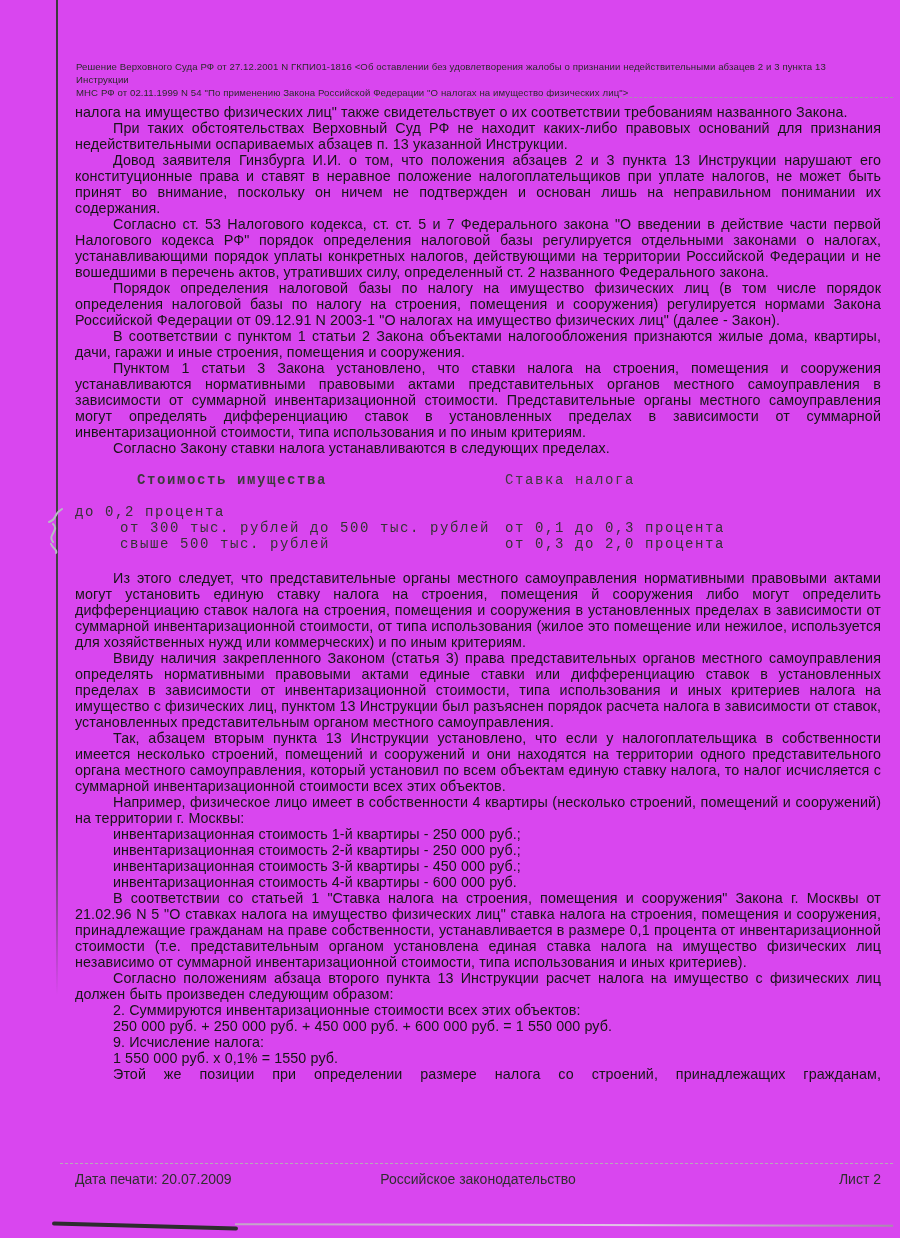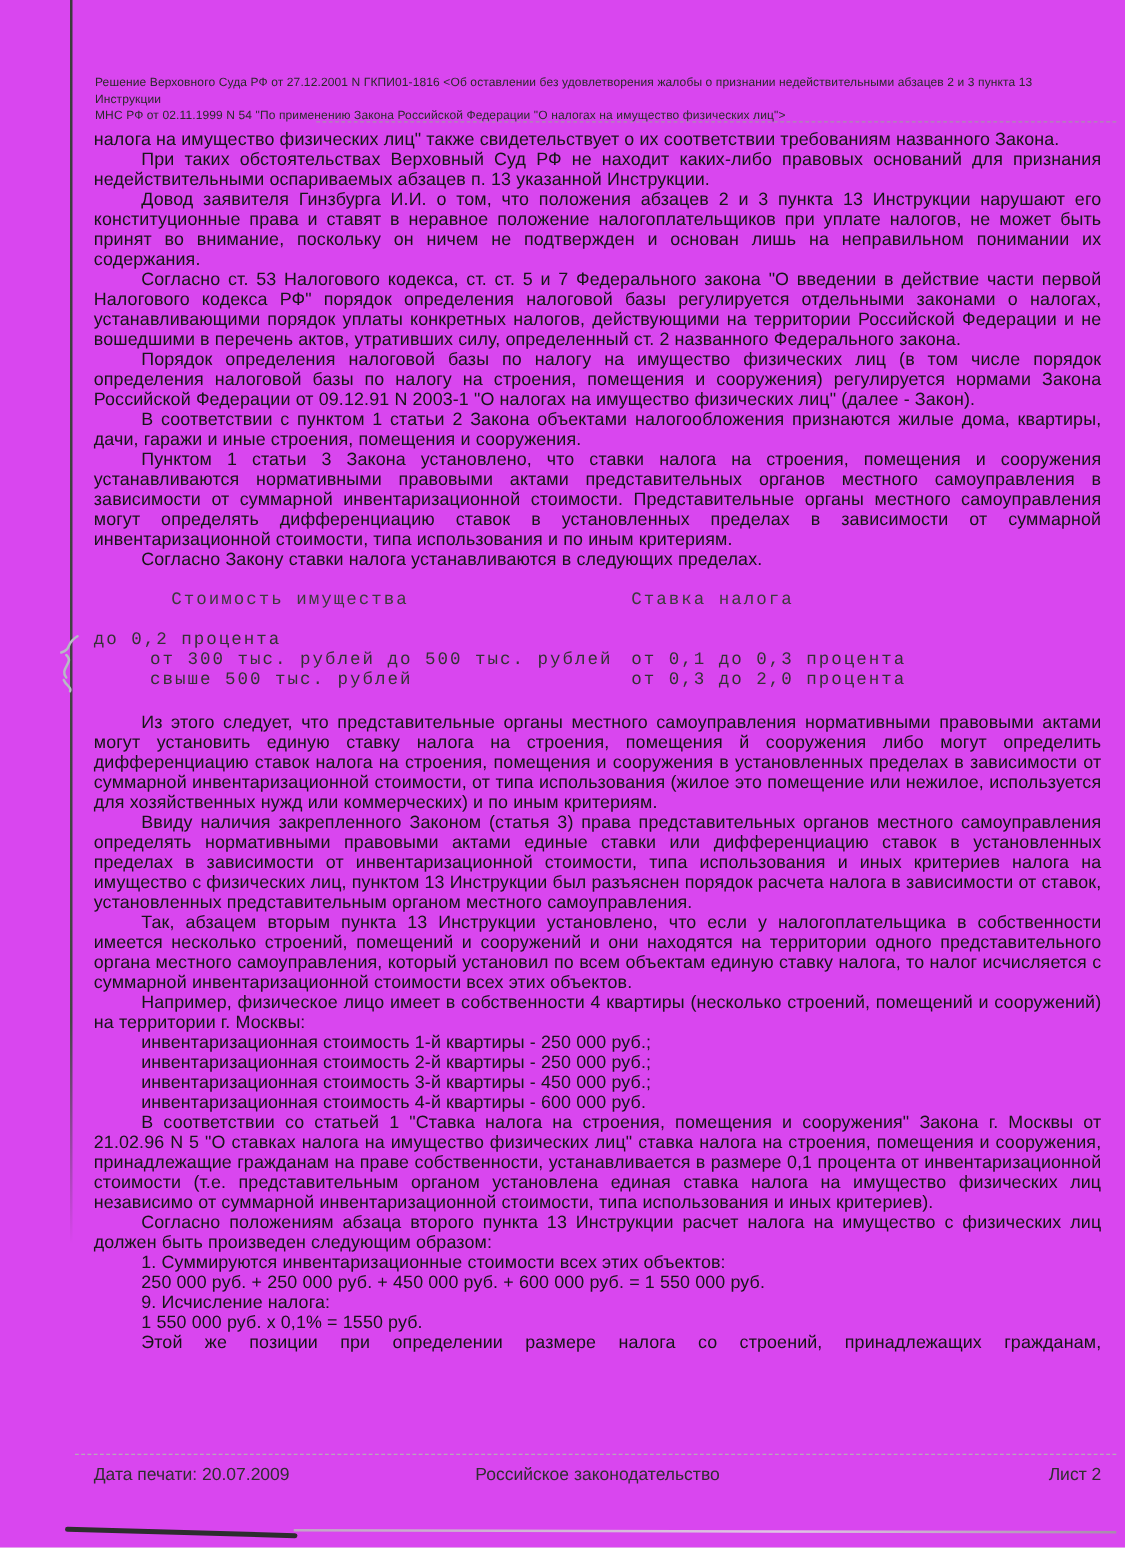--- a/index.html
+++ b/index.html
@@ -30,21 +30,21 @@
   
   .rate-table{
     margin:16px 0 18px 0;
     font-family:"Liberation Mono","DejaVu Sans Mono",monospace;
     font-size:14px;line-height:16px;letter-spacing:1.6px;color:#333;
     text-align:left;
   }
   .trow{display:flex;}
   .trow .c1{width:430px;padding-left:45px;box-sizing:border-box;}
   .trow.thead{margin-bottom:16px;color:#3c3c3c;}
-  .trow.thead .c1{padding-left:62px;}
+  .trow.thead .c1{padding-left:62px;font-weight:bold;}
   
   .footer-rule{
     position:absolute;left:60px;top:1163px;width:833px;height:0;
     border-top:1px dashed #b3b3b3;opacity:.9;
   }
   .doc-footer{
     position:absolute;left:75px;top:1171px;width:806px;
     display:flex;font-size:14px;color:#2f2f2f;
   }
   .doc-footer .f-left{flex:1;text-align:left;}
@@ -115,21 +115,21 @@
     <p>Из этого следует, что представительные органы местного самоуправления нормативными правовыми актами могут установить единую ставку налога на строения, помещения й сооружения либо могут определить дифференциацию ставок налога на строения, помещения и сооружения в установленных пределах в зависимости от суммарной инвентаризационной стоимости, от типа использования (жилое это помещение или нежилое, используется для хозяйственных нужд или коммерческих) и по иным критериям.</p>
     <p>Ввиду наличия закрепленного Законом (статья 3) права представительных органов местного самоуправления определять нормативными правовыми актами единые ставки или дифференциацию ставок в установленных пределах в зависимости от инвентаризационной стоимости, типа использования и иных критериев налога на имущество с физических лиц, пунктом 13 Инструкции был разъяснен порядок расчета налога в зависимости от ставок, установленных представительным органом местного самоуправления.</p>
     <p>Так, абзацем вторым пункта 13 Инструкции установлено, что если у налогоплательщика в собственности имеется несколько строений, помещений и сооружений и они находятся на территории одного представительного органа местного самоуправления, который установил по всем объектам единую ставку налога, то налог исчисляется с суммарной инвентаризационной стоимости всех этих объектов.</p>
     <p>Например, физическое лицо имеет в собственности 4 квартиры (несколько строений, помещений и сооружений) на территории г. Москвы:</p>
     <p class="left">инвентаризационная стоимость 1-й квартиры - 250 000 руб.;</p>
     <p class="left">инвентаризационная стоимость 2-й квартиры - 250 000 руб.;</p>
     <p class="left">инвентаризационная стоимость 3-й квартиры - 450 000 руб.;</p>
     <p class="left">инвентаризационная стоимость 4-й квартиры - 600 000 руб.</p>
     <p>В соответствии со статьей 1 "Ставка налога на строения, помещения и сооружения" Закона г. Москвы от 21.02.96 N 5 "О ставках налога на имущество физических лиц" ставка налога на строения, помещения и сооружения, принадлежащие гражданам на праве собственности, устанавливается в размере 0,1 процента от инвентаризационной стоимости (т.е. представительным органом установлена единая ставка налога на имущество физических лиц независимо от суммарной инвентаризационной стоимости, типа использования и иных критериев).</p>
     <p>Согласно положениям абзаца второго пункта 13 Инструкции расчет налога на имущество с физических лиц должен быть произведен следующим образом:</p>
-    <p class="left">1. Суммируются инвентаризационные стоимости всех этих объектов:</p>
+    <p class="left">2. Суммируются инвентаризационные стоимости всех этих объектов:</p>
     <p class="left">250 000 руб. + 250 000 руб. + 450 000 руб. + 600 000 руб. = 1 550 000 руб.</p>
     <p class="left">9. Исчисление налога:</p>
     <p class="left">1 550 000 руб. x 0,1% = 1550 руб.</p>
     <p class="fjust">Этой же позиции при определении размере налога со строений, принадлежащих гражданам,</p>
   </main>
 
   <div class="footer-rule"></div>
   <footer class="doc-footer">
     <span class="f-left">Дата печати: 20.07.2009</span>
     <span class="f-center">Российское законодательство</span>

